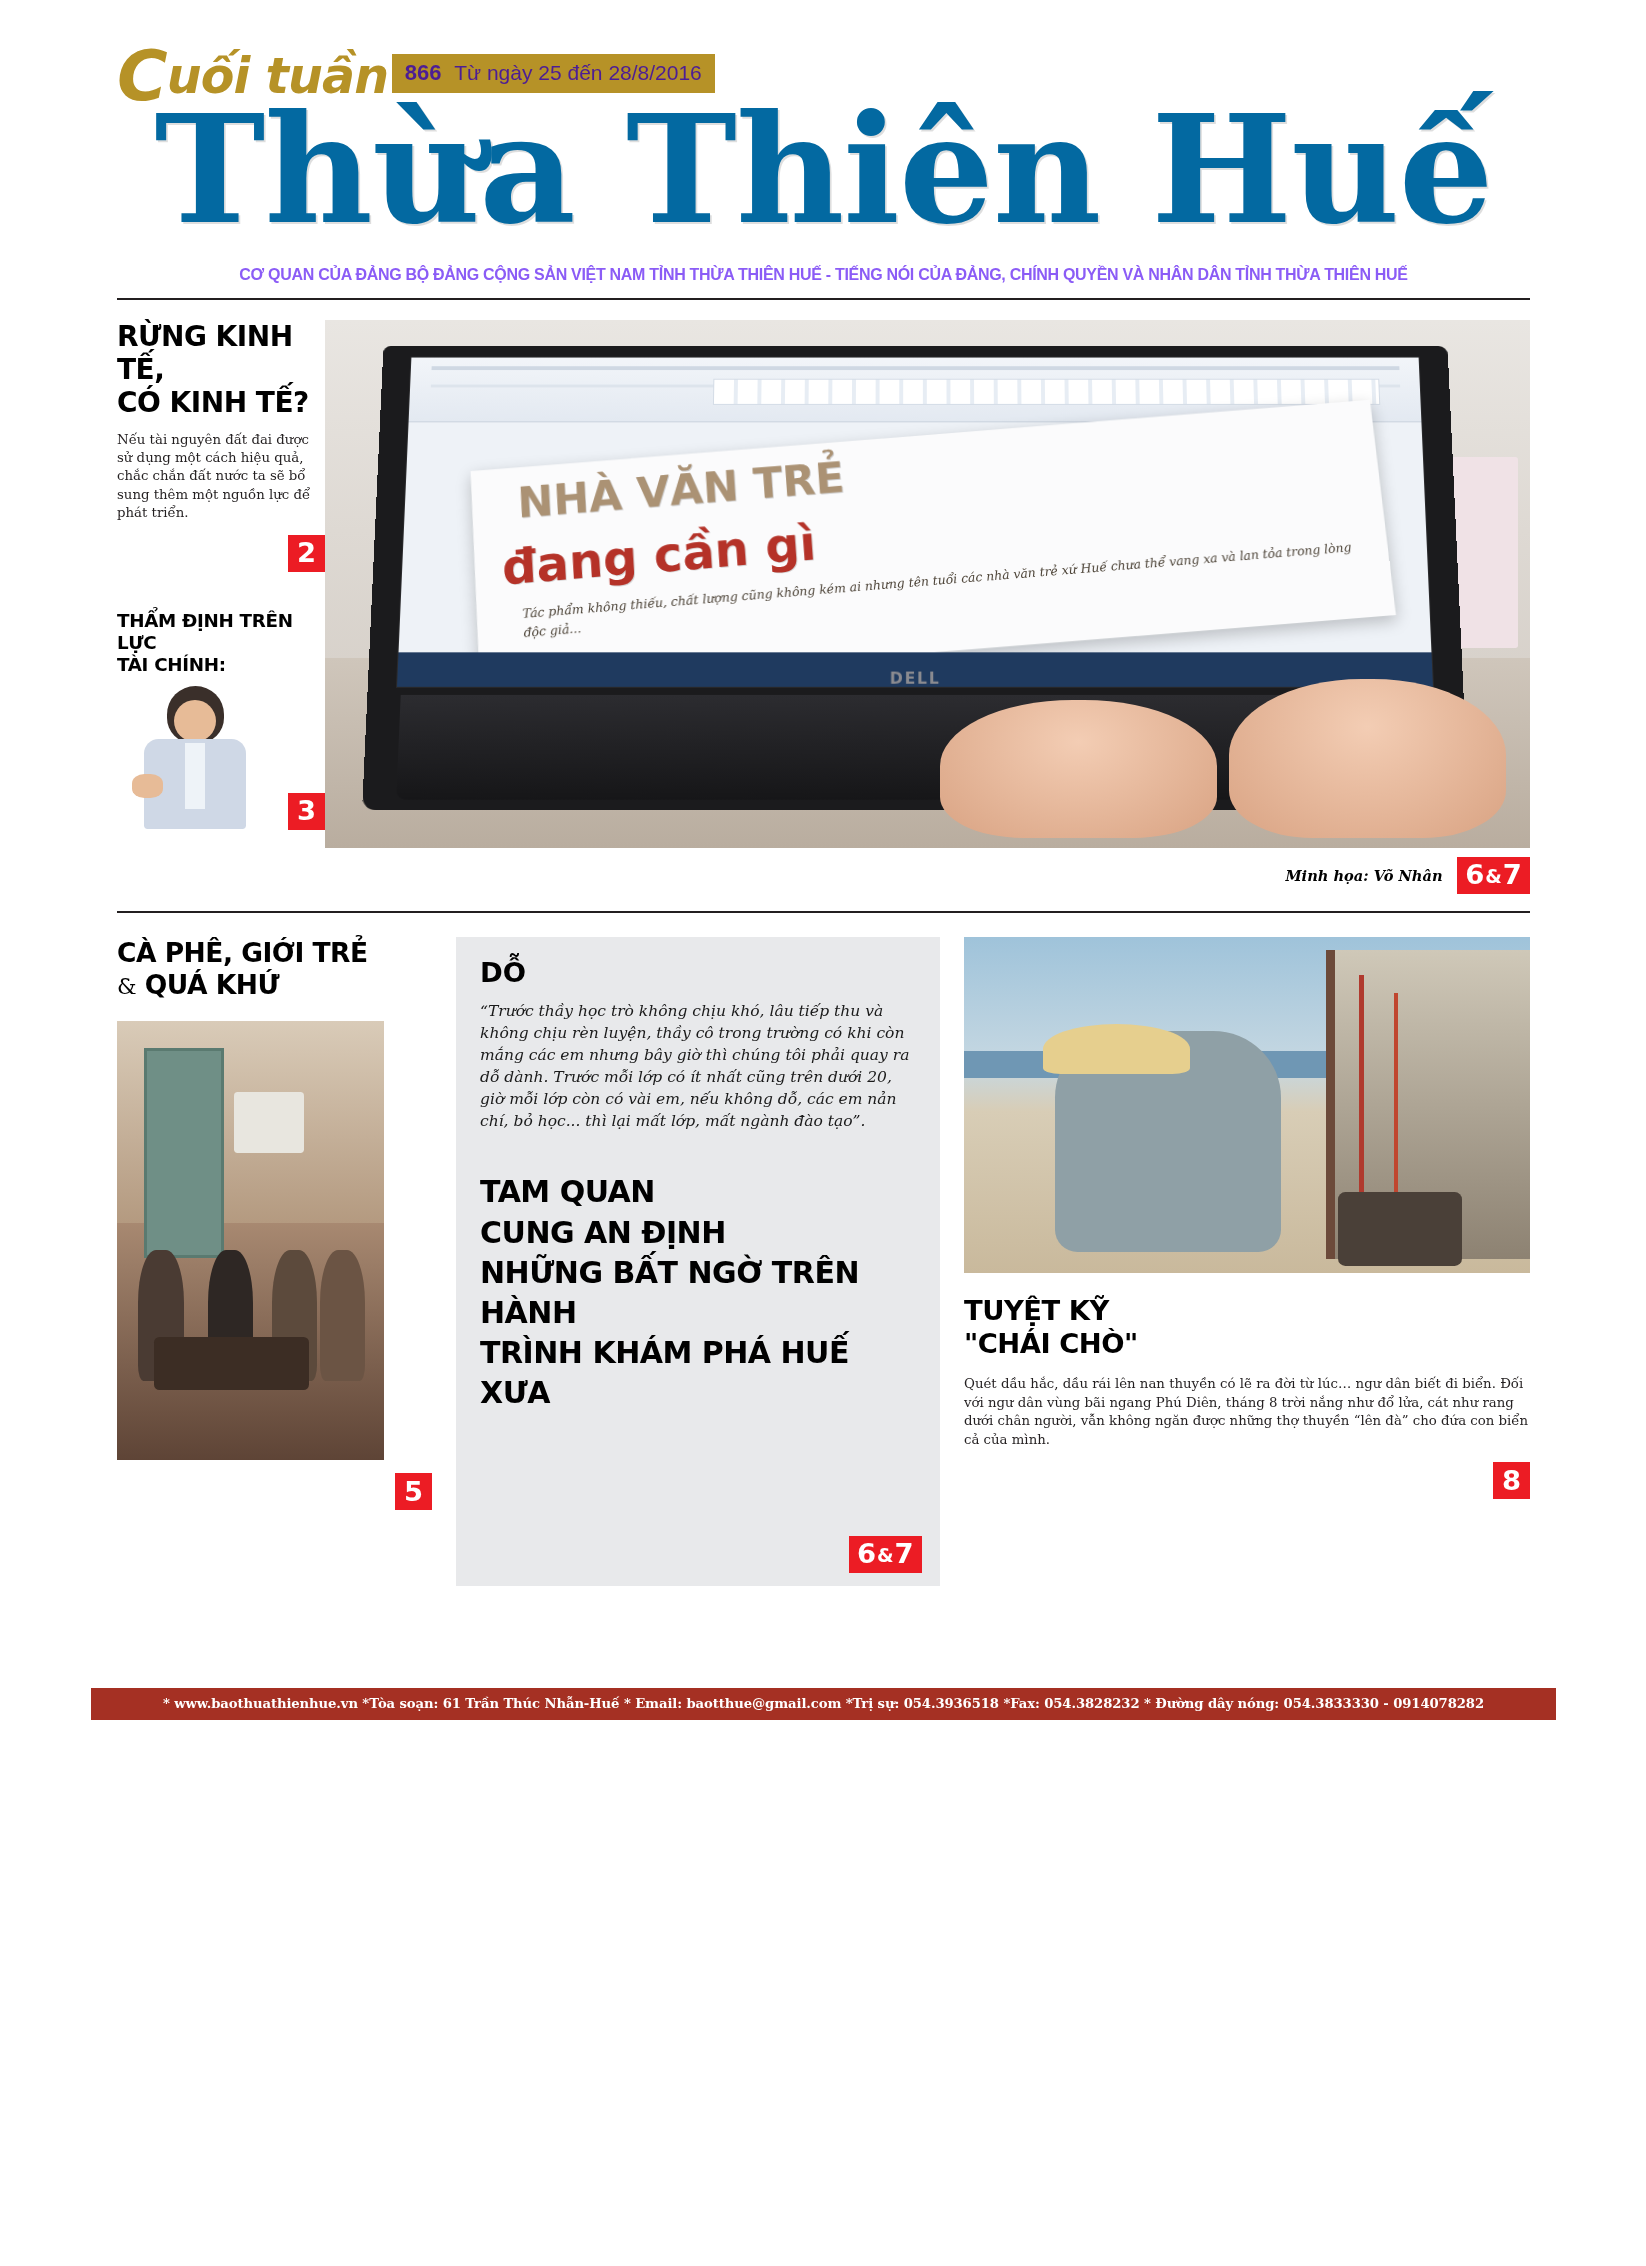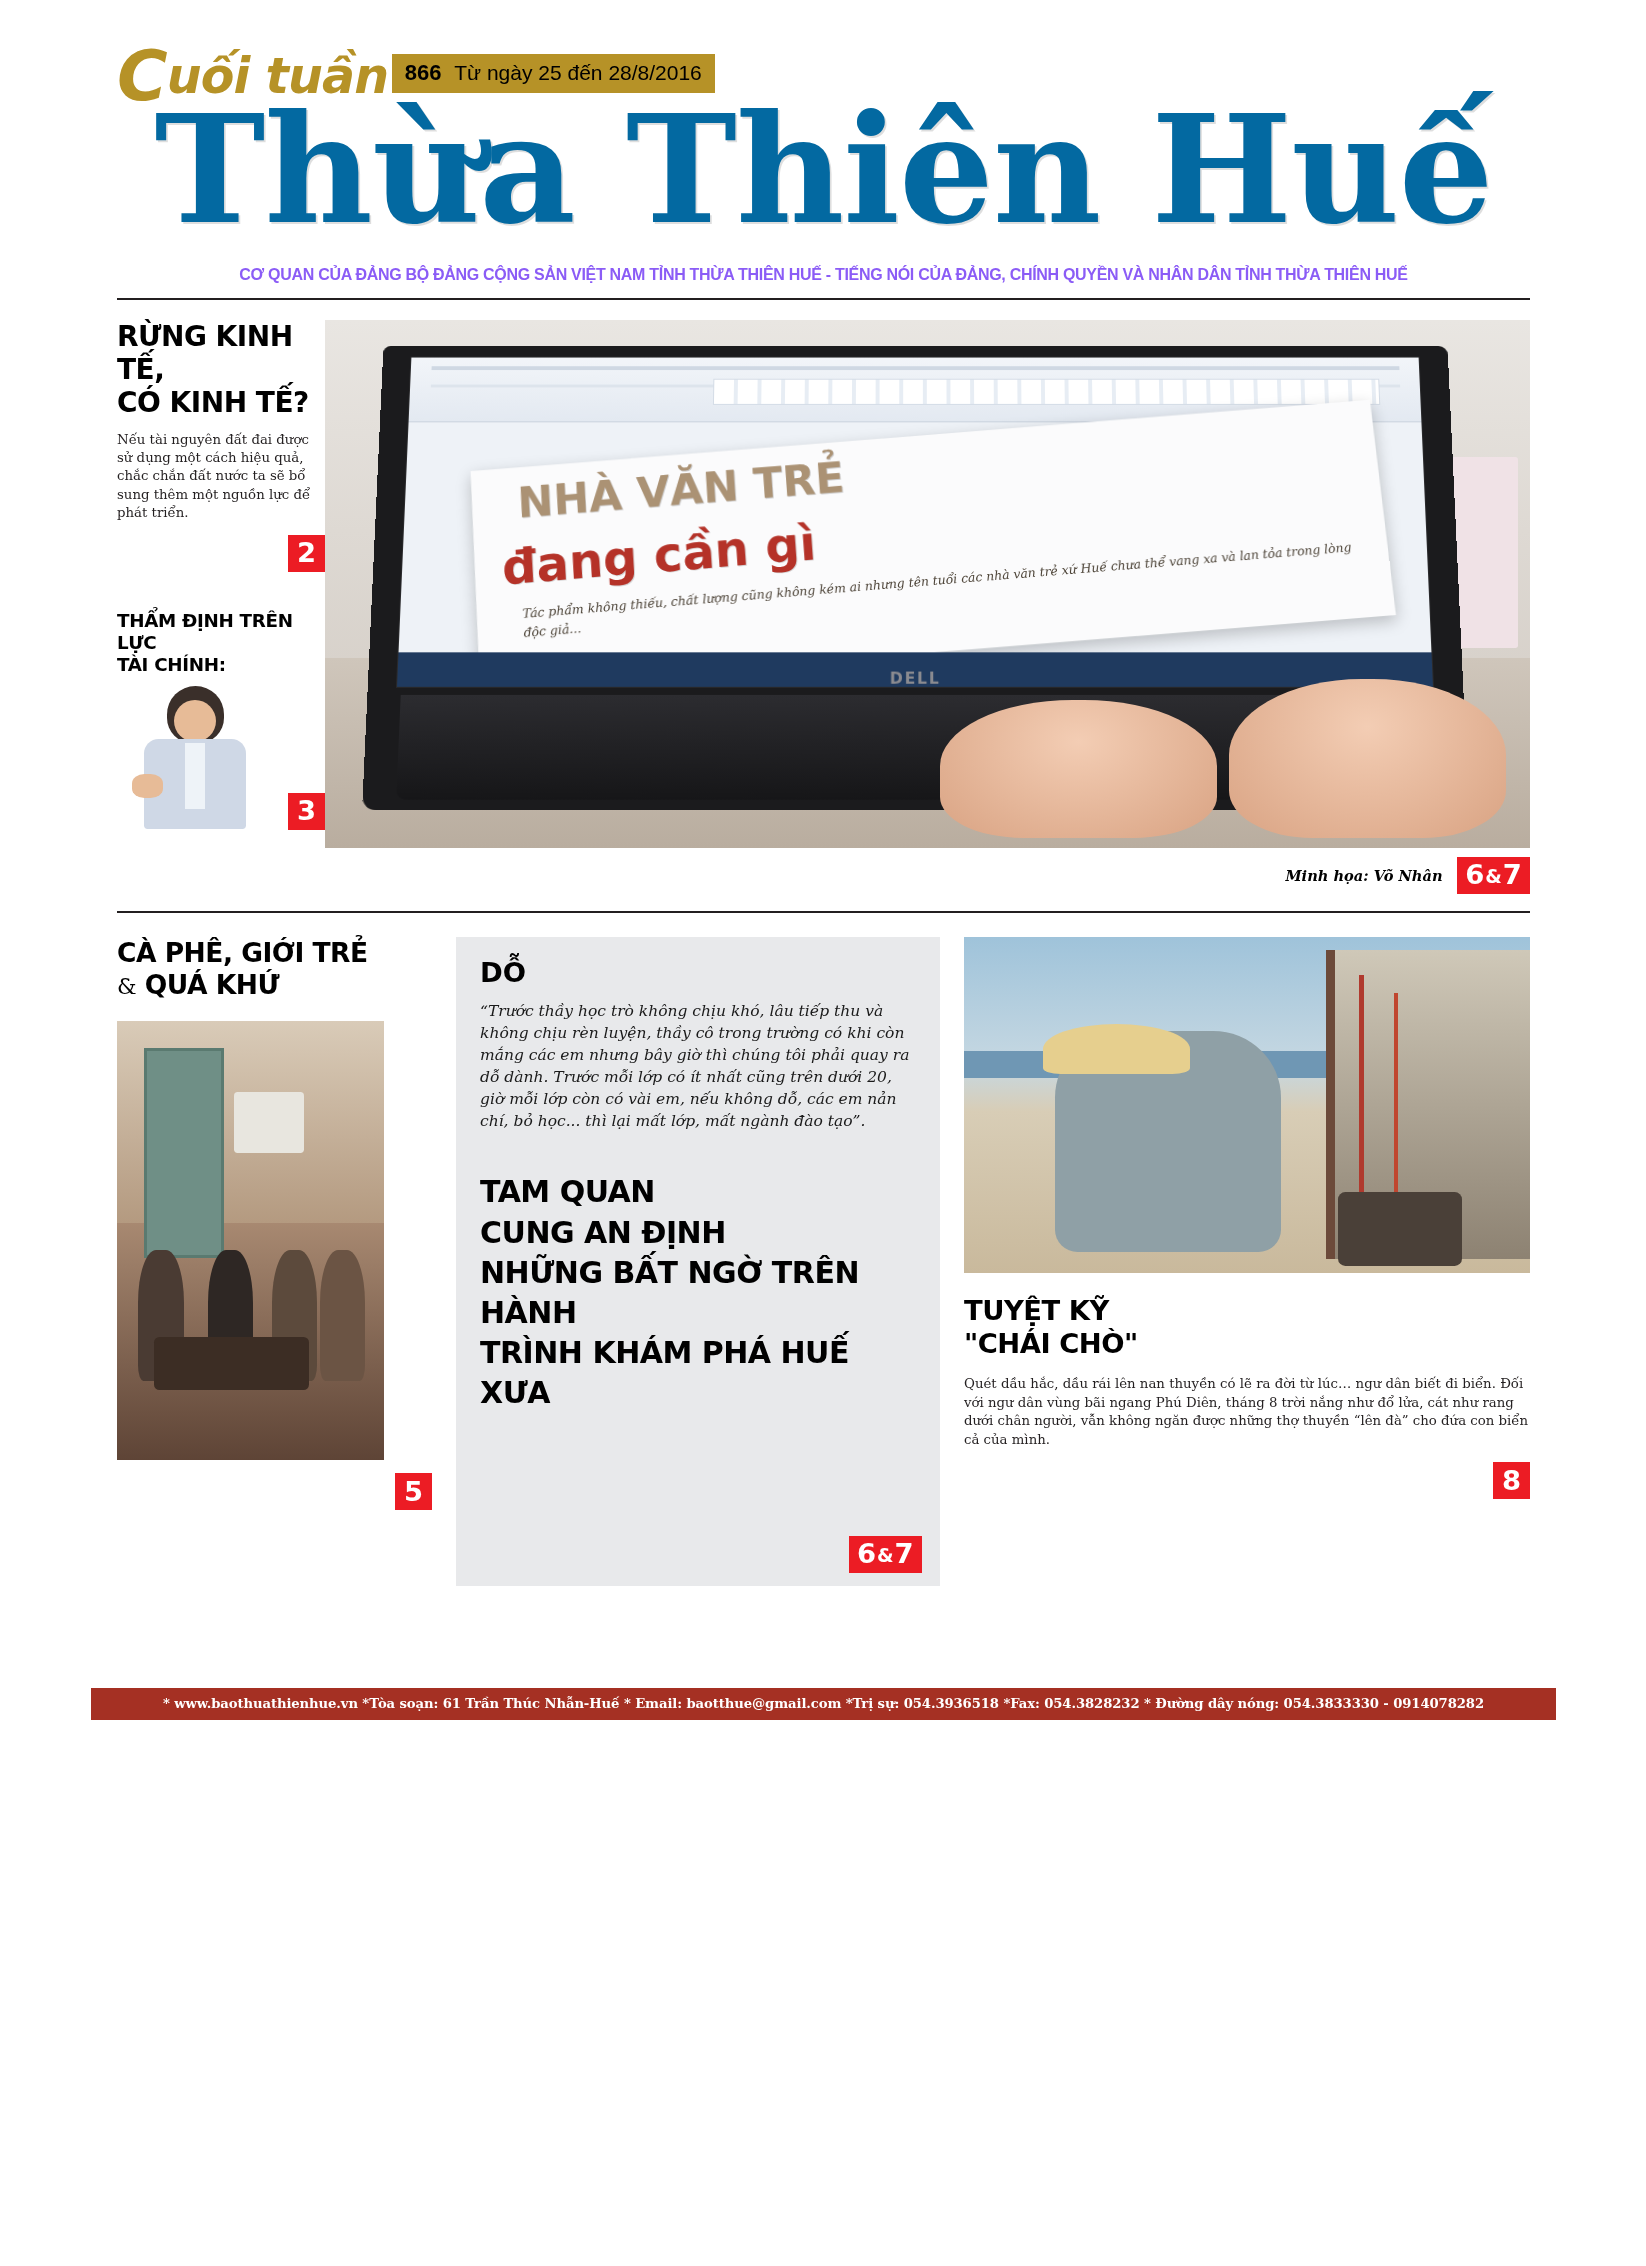--- a/index.html
+++ b/index.html
@@ -16,21 +16,21 @@
   .masthead { position:relative; padding-top:38px; }
   .brandline { display:flex; align-items:flex-end; height:57px; position:relative; }
   .cuoituan-logo {
     font-family:"DejaVu Sans", sans-serif;
     font-weight:bold; font-style:italic;
     font-size:49px; color:#b69227; letter-spacing:-0.9px;
     line-height:49px; position:relative; top:5.5px;
   }
   .cuoituan-logo .bigC { font-size:69px; line-height:49px; position:relative; top:7.3px; }
   .issue-bar {
-    background:#b69227; color:#000000;
+    background:#b69227; color:#4c1d95;
     font-size:21px; font-weight:bold;
     padding:6.4px 12.8px 7.3px 12.8px;
     margin-left:3.7px; margin-bottom:1.8px;
     display:flex; align-items:center; gap:12.8px;
     white-space:nowrap;
   }
   .issue-bar .issue-no { font-weight:bold; font-size:22px; }
   .issue-bar .issue-date { font-weight:normal; font-size:21px; }
 
   .main-title {

